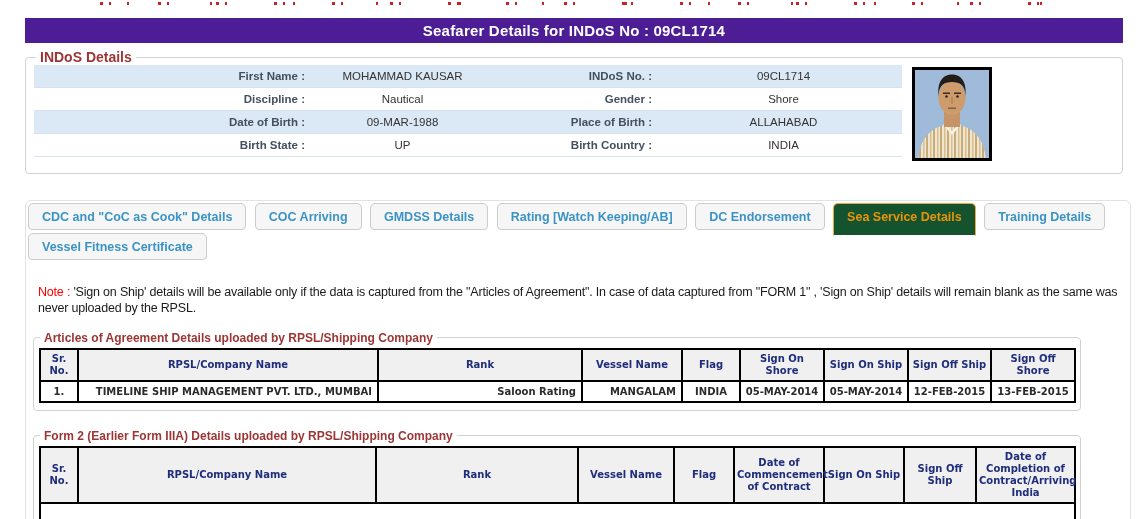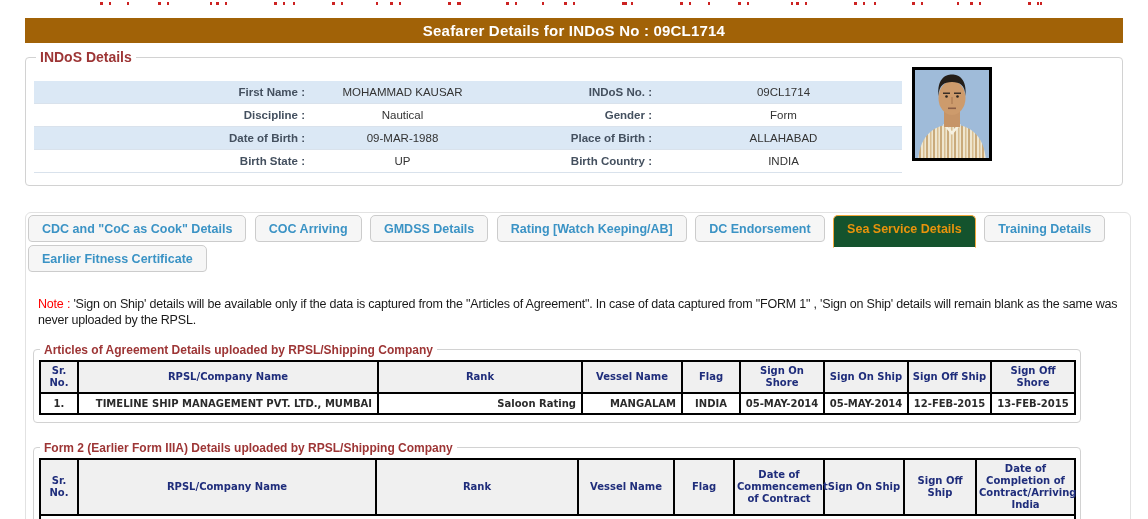--- a/index.html
+++ b/index.html
@@ -4,28 +4,28 @@
 <style>
   html,body{margin:0;padding:0;width:1148px;height:519px;overflow:hidden;background:#fff;
     font-family:"Liberation Sans",sans-serif;}
   
   .clipped-strip{height:5px;margin:0 95px 0 100px;
     background-image:
       repeating-linear-gradient(to right,#c22 0 3px,transparent 3px 9px,#c22 9px 11px,transparent 11px 58px),
       repeating-linear-gradient(to right,transparent 0 27px,#c22 27px 29px,transparent 29px 83px);
     background-size:100% 3px;background-position:0 2px;background-repeat:repeat-x;}
   
-  .header-bar{margin:13px 25px 0 25px;height:25px;line-height:25px;background:#a16207;
+  .header-bar{margin:13px 25px 0 25px;height:25px;line-height:25px;background:#4c1d95;
     text-align:center;color:#fff;font-weight:bold;font-size:15px;letter-spacing:.2px;}
   
   fieldset{border:1px solid #d2d2d2;border-radius:4px;background:#fff;}
   .indos-fs{margin:6px 25px 0 25px;padding:0 8px 12px 8px;}
   legend{font-weight:bold;font-size:14px;color:#9D3535;padding:0 4px;margin-left:2px;}
   .indos-body{display:flex;align-items:flex-start;}
-  .fields-table{width:868px;border-collapse:collapse;table-layout:fixed;margin-top:16px;}
+  .fields-table{width:868px;border-collapse:collapse;table-layout:fixed;margin-top:0;}
   .fields-table td{height:20px;font-size:11.5px;border-bottom:1px solid #d9e2ec;vertical-align:middle;}
   .fields-table tr:nth-child(odd) td{background:#DBE8F5;}
   .fields-table td.lbl{text-align:right;font-weight:bold;color:#44505F;padding-right:7px;}
   .fields-table td.val{text-align:center;color:#333;padding-left:7px;}
   .c-l1{width:278px;} .c-v1{width:175px;} .c-l2{width:172px;} .c-v2{width:243px;}
   .photo-box{margin-left:10px;margin-top:2px;line-height:0;}
   
   .tabs-widget{margin:26px 17px 0 25px;border:1px solid #e2e2e2;border-radius:6px;
     padding:2px 2px 26px 2px;background:#fff;}
   .tab-row{padding-left:0;}
@@ -76,21 +76,21 @@
           <tr>
         <td class="lbl">First Name :</td>
         <td class="val">MOHAMMAD KAUSAR</td>
         <td class="lbl">INDoS No. :</td>
         <td class="val">09CL1714</td>
       </tr>
       <tr>
         <td class="lbl">Discipline :</td>
         <td class="val">Nautical</td>
         <td class="lbl">Gender :</td>
-        <td class="val">Form</td>
+        <td class="val">Shore</td>
       </tr>
       <tr>
         <td class="lbl">Date of Birth :</td>
         <td class="val">09-MAR-1988</td>
         <td class="lbl">Place of Birth :</td>
         <td class="val">ALLAHABAD</td>
       </tr>
       <tr>
         <td class="lbl">Birth State :</td>
         <td class="val">UP</td>
@@ -130,21 +130,21 @@
   <div class="tab-row">
     <span class="tab">CDC and "CoC as Cook" Details</span>
     <span class="tab">COC Arriving</span>
     <span class="tab">GMDSS Details</span>
     <span class="tab">Rating [Watch Keeping/AB]</span>
     <span class="tab">DC Endorsement</span>
     <span class="tab active">Sea Service Details</span>
     <span class="tab">Training Details</span>
   </div>
   <div class="tab-row tab-row2">
-    <span class="tab">Earlier Fitness Certificate</span>
+    <span class="tab">Vessel Fitness Certificate</span>
   </div>
 
   <div class="note">
     <span class="note-prefix">Note :</span>
     <span>'Sign on Ship' details will be available only if the data is captured from the "Articles of Agreement". In case of data captured from "FORM 1" , 'Sign on Ship' details will remain blank as the same was never uploaded by the RPSL.</span>
   </div>
 
   <fieldset class="detail-fs">
     <legend>Articles of Agreement Details uploaded by RPSL/Shipping Company</legend>
     <table class="grid">

